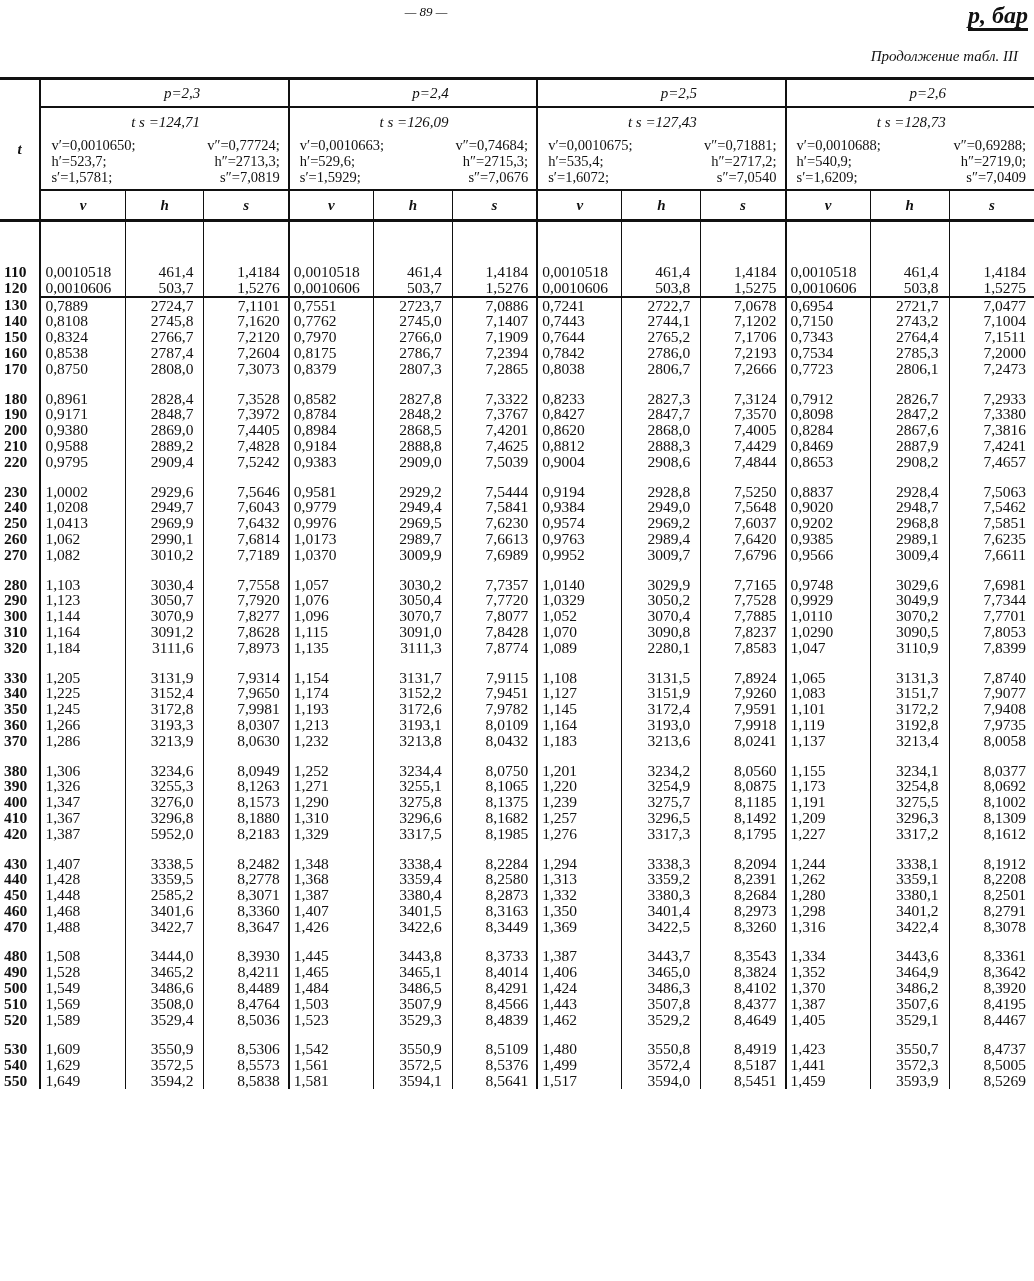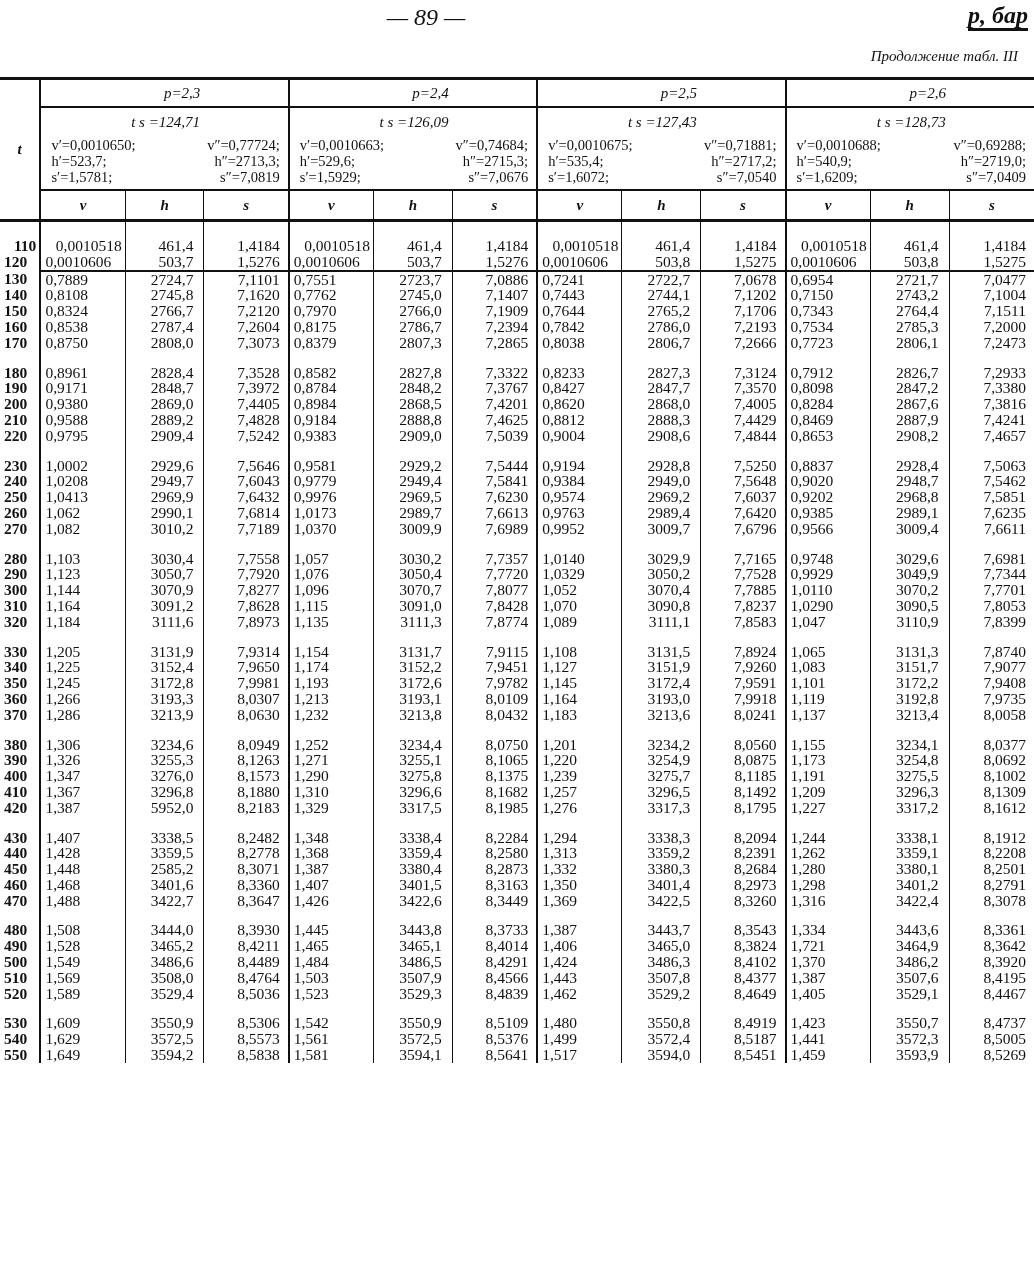--- a/index.html
+++ b/index.html
@@ -1,19 +1,19 @@
 <!DOCTYPE html>
 <html><head>
 <meta charset="utf-8">
 <style>
   html, body { margin: 0; padding: 0; background: #fff; }
   body { width: 1034px; height: 1281px; position: relative; overflow: hidden;
          font-family: "Liberation Serif", "DejaVu Serif", serif; color: #111; }
   .pageno { position: absolute; top: 4px; left: 0; width: 852px; text-align: center;
-            font-size: 24px; font-style: italic; }
+            font-size: 13px; font-style: italic; }
   .unit { position: absolute; top: 2px; right: 6px; font-size: 24px; font-weight: bold;
           font-style: italic; border-bottom: 3px solid #111; line-height: 26px; }
   .cont { position: absolute; top: 48px; right: 16px; font-size: 15px; font-style: italic; }
   table { position: absolute; top: 77px; left: 0; width: 1034px; border-collapse: collapse;
           table-layout: fixed; font-size: 15.5px; }
   col.ct { width: 40px; } col.cv { width: 84px; } col.ch { width: 78px; } col.cs { width: 84px; }
   .hdr-top { border-top: 3px solid #111; }
   th { font-weight: normal; padding: 0; }
   .p-cell { height: 26px; border-bottom: 2px solid #111; font-style: italic; font-size: 15px; text-align: center; padding-left: 35px; }
   .sat-cell { text-align: left; vertical-align: top; border-bottom: 2px solid #111; padding: 6px 8px 4px 10px; margin-top: 34px; }
@@ -24,21 +24,21 @@
              border-bottom: 3px solid #111; text-align: center; }
   .tcol { font-style: italic; font-weight: bold; font-size: 15px; border-bottom: 3px solid #111; }
   .bl { border-left: 2px solid #111; }
   .bl1 { border-left: 1px solid #111; }
   td { padding: 0 3px; line-height: 15.8px; font-size: 15.5px; white-space: nowrap; }
   td.t { font-weight: bold; text-align: left; padding-left: 4px; }
   td.v { text-align: left; padding-left: 4px; }
   td.h { text-align: right; padding-right: 10px; }
   td.s { text-align: right; padding-right: 8px; }
   tr.gap td { height: 14px; }
-  tr.first td { padding-top: 16px; text-align: right; }
+  tr.first td { padding-top: 42px; }
   tr.sep td.v, tr.sep td.h, tr.sep td.s { border-bottom: 2px solid #111; }
 </style>
 </head>
 <body>
 
 <div class="pageno">— 89 —</div>
 <div class="unit">p, бар</div>
 <div class="cont">Продолжение табл. III</div>
 
 <table>
@@ -489,21 +489,21 @@
       </tr>
       <tr>
         <td class="t">320</td>
         <td class="v bl">1,184</td>
         <td class="h bl1">3111,6</td>
         <td class="s bl1">7,8973</td>
         <td class="v bl">1,135</td>
         <td class="h bl1">3111,3</td>
         <td class="s bl1">7,8774</td>
         <td class="v bl">1,089</td>
-        <td class="h bl1">3111,1</td>
+        <td class="h bl1">2280,1</td>
         <td class="s bl1">7,8583</td>
         <td class="v bl">1,047</td>
         <td class="h bl1">3110,9</td>
         <td class="s bl1">7,8399</td>
       </tr>
       <tr class="gap">
         <td></td>
         <td class="bl"></td>
         <td class="bl1"></td>
         <td class="bl1"></td>
@@ -806,21 +806,21 @@
         <td class="t">490</td>
         <td class="v bl">1,528</td>
         <td class="h bl1">3465,2</td>
         <td class="s bl1">8,4211</td>
         <td class="v bl">1,465</td>
         <td class="h bl1">3465,1</td>
         <td class="s bl1">8,4014</td>
         <td class="v bl">1,406</td>
         <td class="h bl1">3465,0</td>
         <td class="s bl1">8,3824</td>
-        <td class="v bl">1,721</td>
+        <td class="v bl">1,352</td>
         <td class="h bl1">3464,9</td>
         <td class="s bl1">8,3642</td>
       </tr>
       <tr>
         <td class="t">500</td>
         <td class="v bl">1,549</td>
         <td class="h bl1">3486,6</td>
         <td class="s bl1">8,4489</td>
         <td class="v bl">1,484</td>
         <td class="h bl1">3486,5</td>

